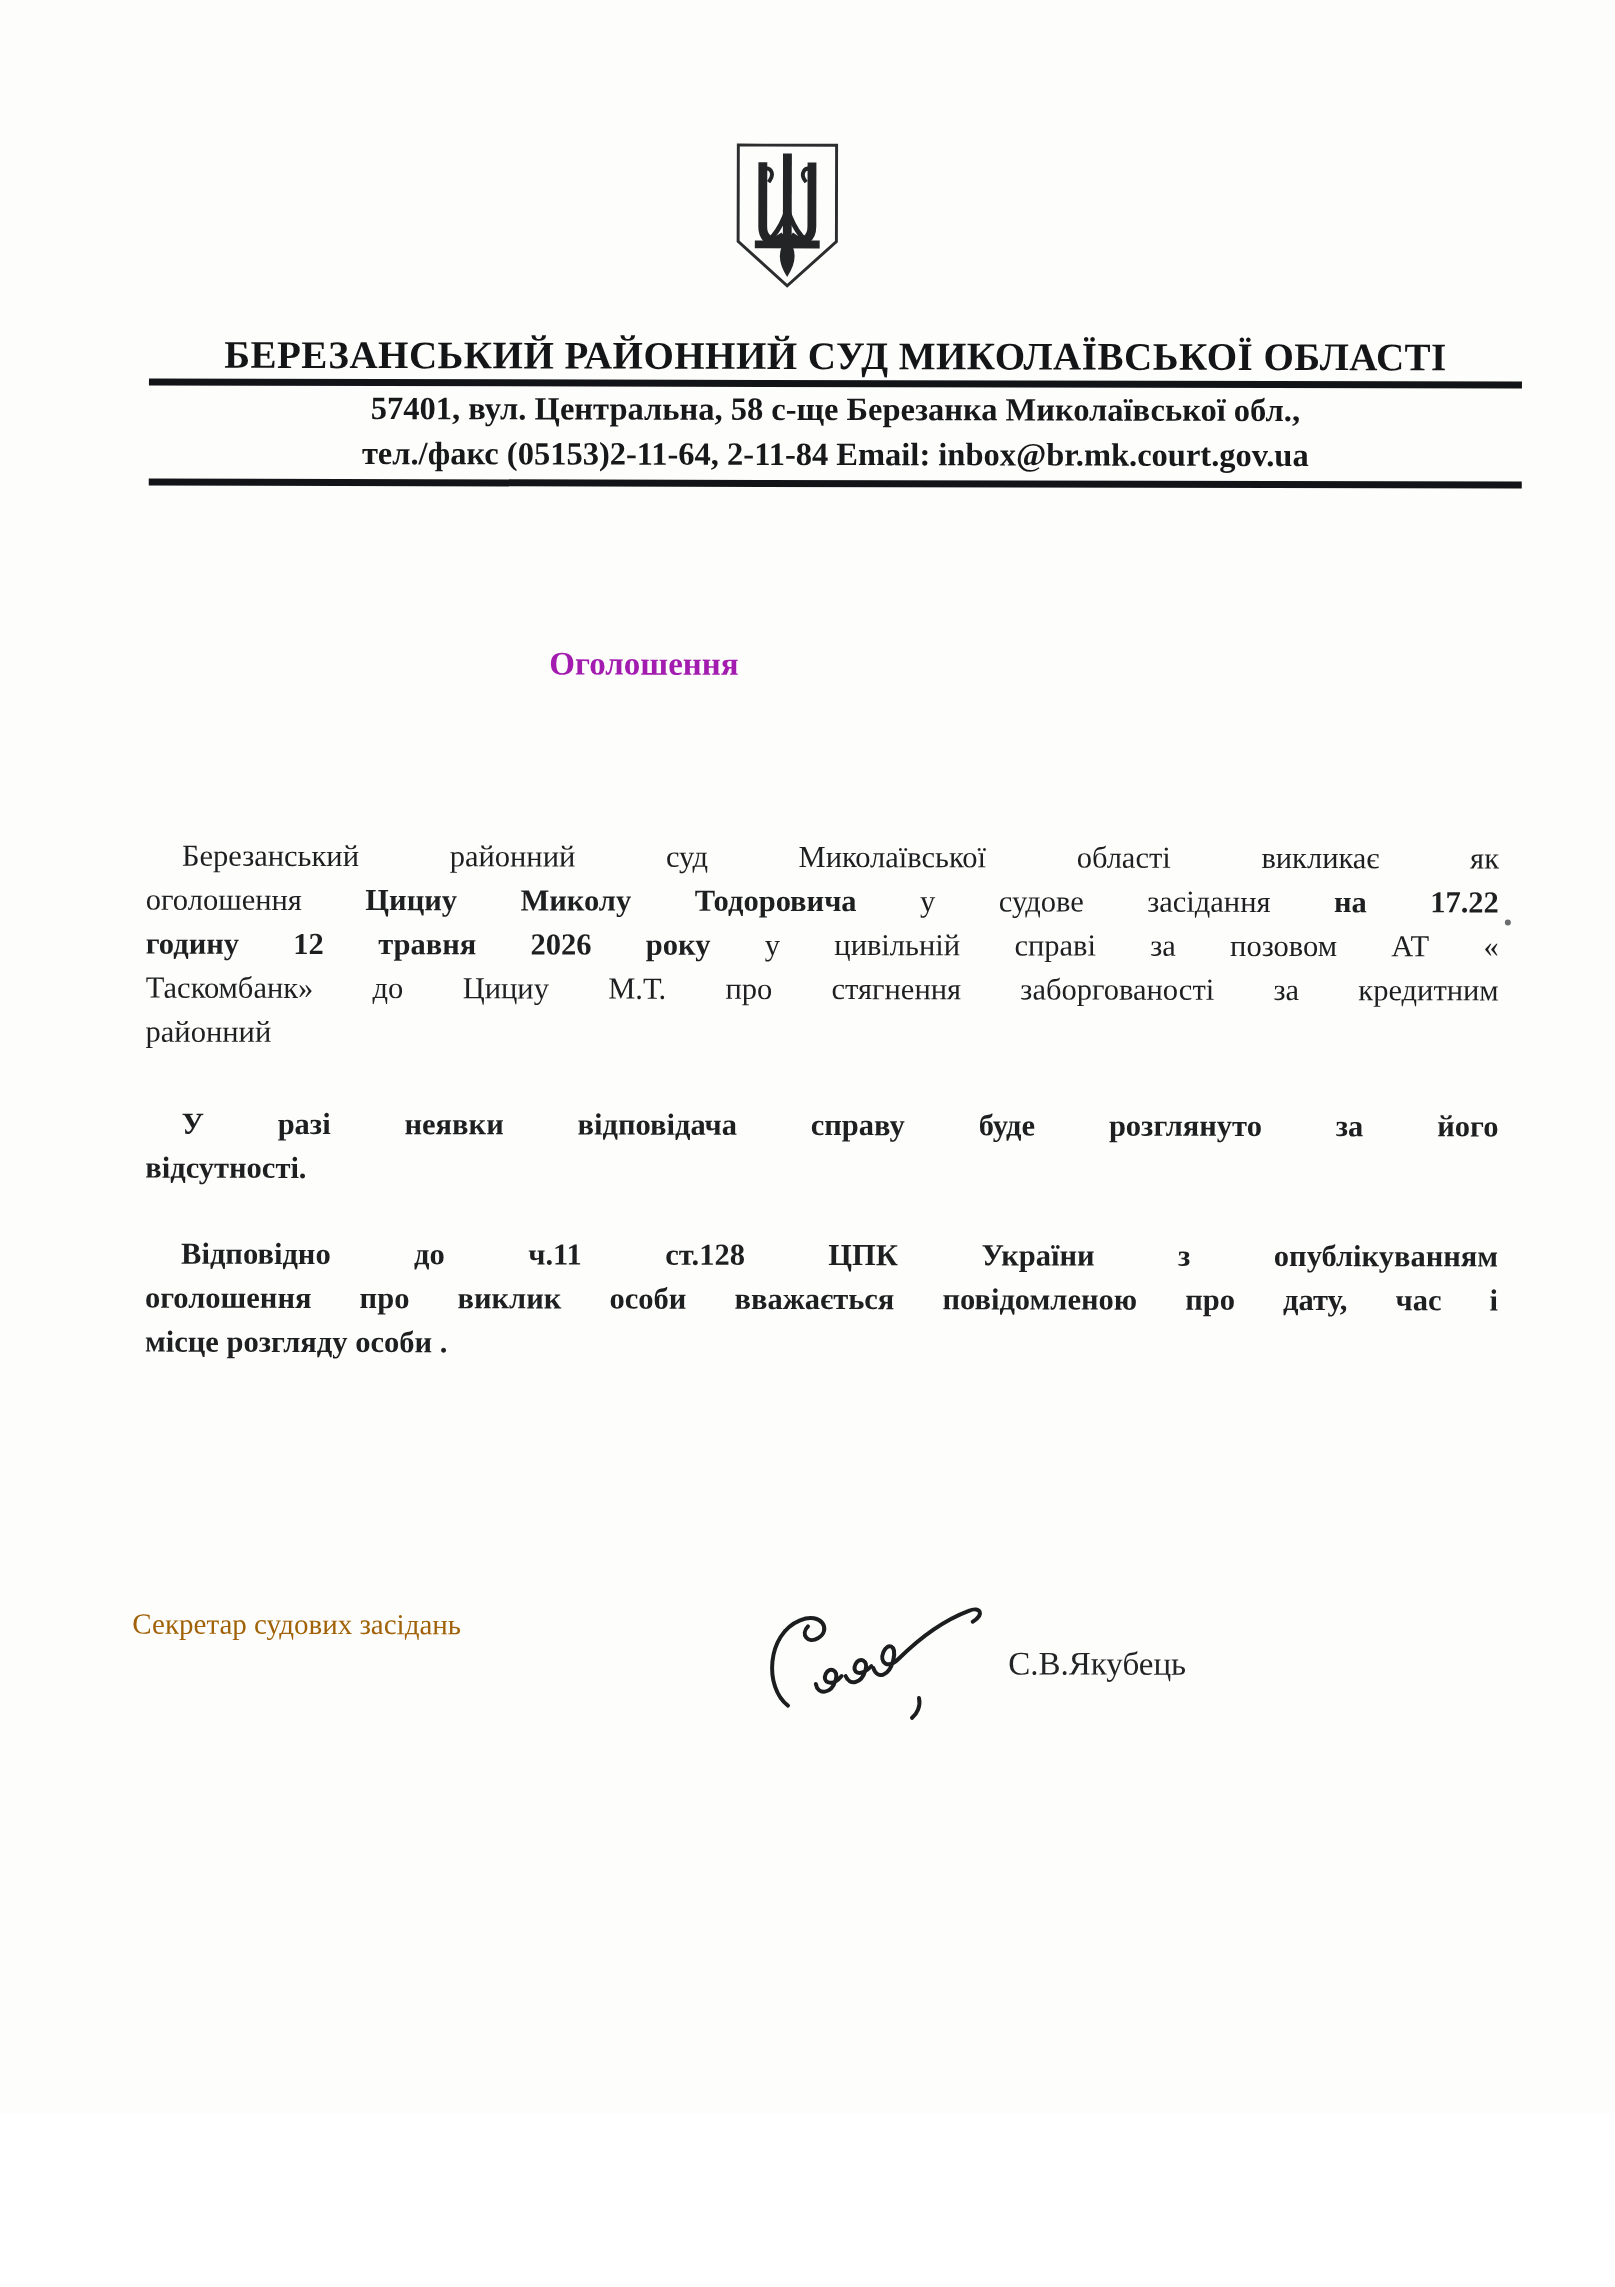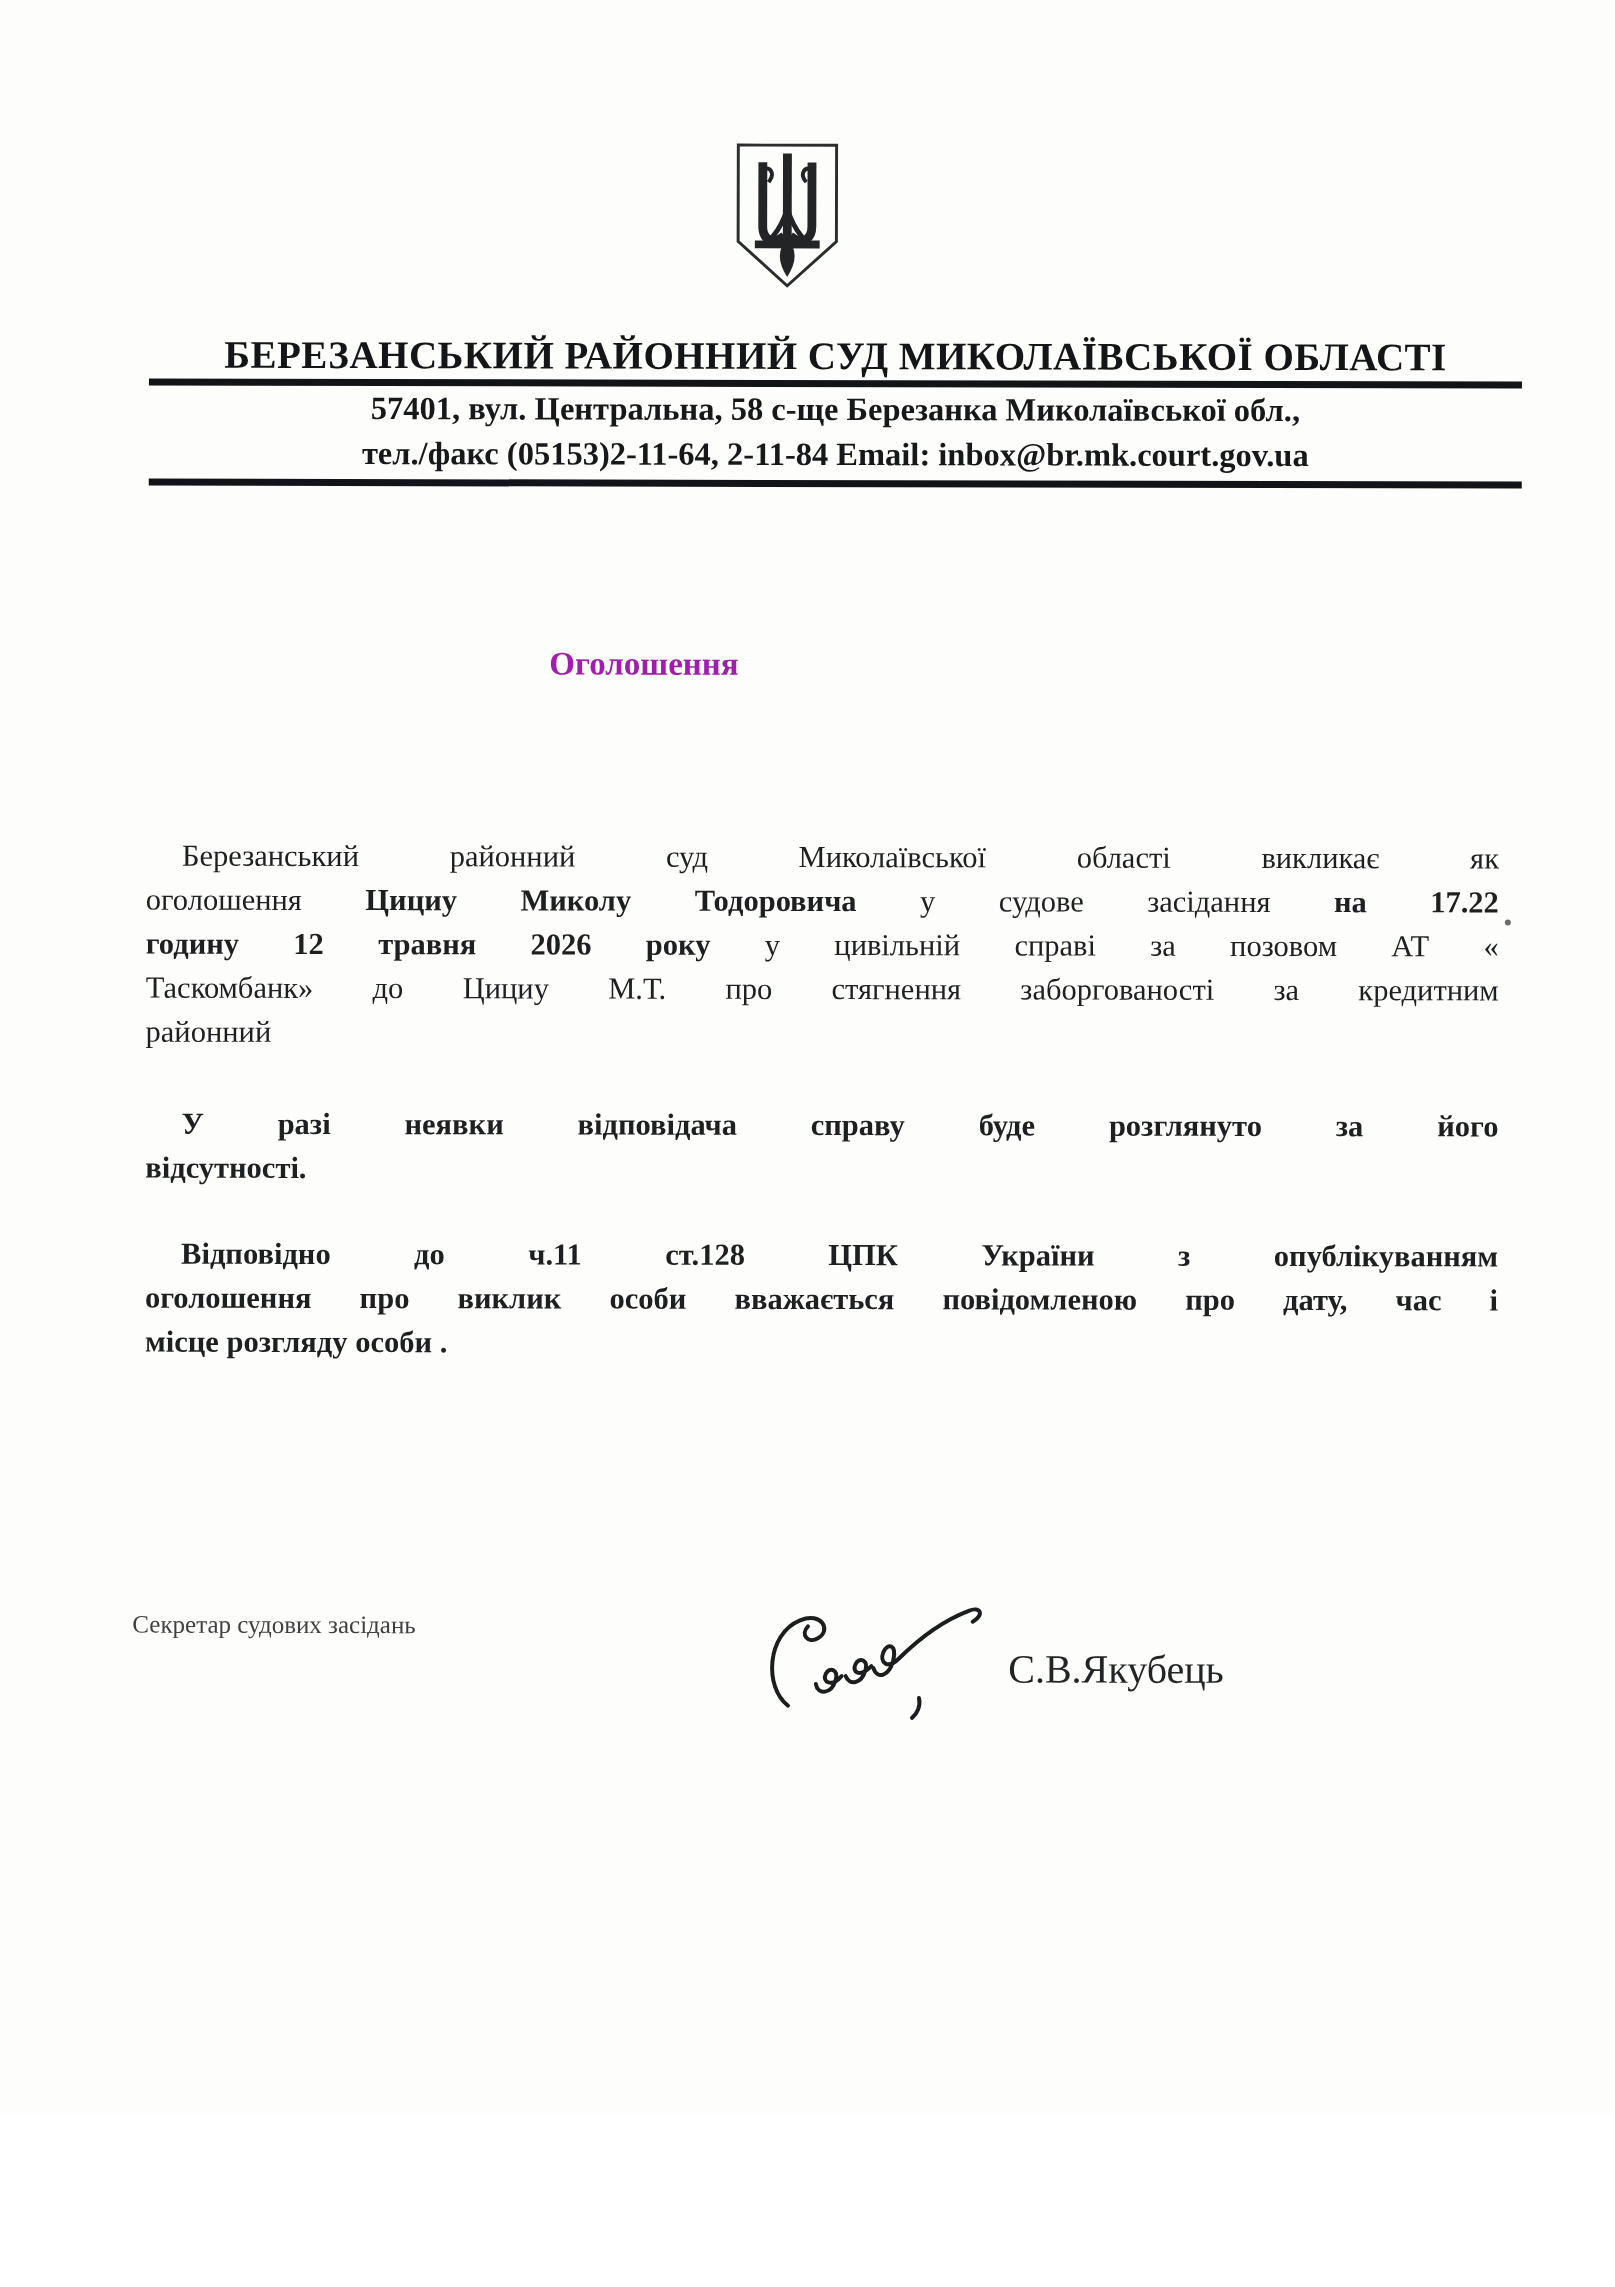--- a/index.html
+++ b/index.html
@@ -34,24 +34,24 @@
   .doc-body { position:absolute; left:146px; top:835px; width:1353px; font-size:30.5px; color:#1e1f21; }
   .para { margin:0; }
   .para:nth-child(2) { margin-top:48px; }
   .para:nth-child(3) { margin-top:42px; }
   .para.bold { font-weight:bold; }
   .line { line-height:44px; }
   .line.just { text-align:justify; text-align-last:justify; }
   .para .line:first-child { text-indent:36px; }
   .b { font-weight:bold; }
 
-  .sig-role { position:absolute; left:134px; top:1602px; font-size:25px; line-height:47px; color:#404040; }
+  .sig-role { position:absolute; left:134px; top:1602px; font-size:29px; line-height:47px; color:#a16207; }
   .sig-role .l2 { padding-left:9.9px; }
   .sig-scrawl { position:absolute; left:760px; top:1604px; width:258px; height:130px; }
-  .sig-name { position:absolute; left:1010px; top:1645px; font-size:40px; color:#232426; }
+  .sig-name { position:absolute; left:1010px; top:1645px; font-size:33px; color:#232426; }
 
   .stray-dot { position:absolute; left:1505px; top:918px; width:5.9px; height:5.9px; border-radius:50%; background:#3a3b3d; opacity:.75; }
 
   .smudge { position:absolute; background:radial-gradient(ellipse at center, rgba(115,120,126,.4), rgba(115,120,126,0) 70%); }
   .sm1 { left:630px; top:2254px; width:167px; height:35px; opacity:.5; }
   .sm2 { left:39px;  top:2262px; width:227px; height:27.6px; opacity:.3; }
   .sm3 { left:1348px; top:2232px; width:73px; height:47px; opacity:.25; }
   .sm4 { left:-5.9px; top:2212px; width:25.6px; height:53px; opacity:.35; }
 </style>
 </head>

